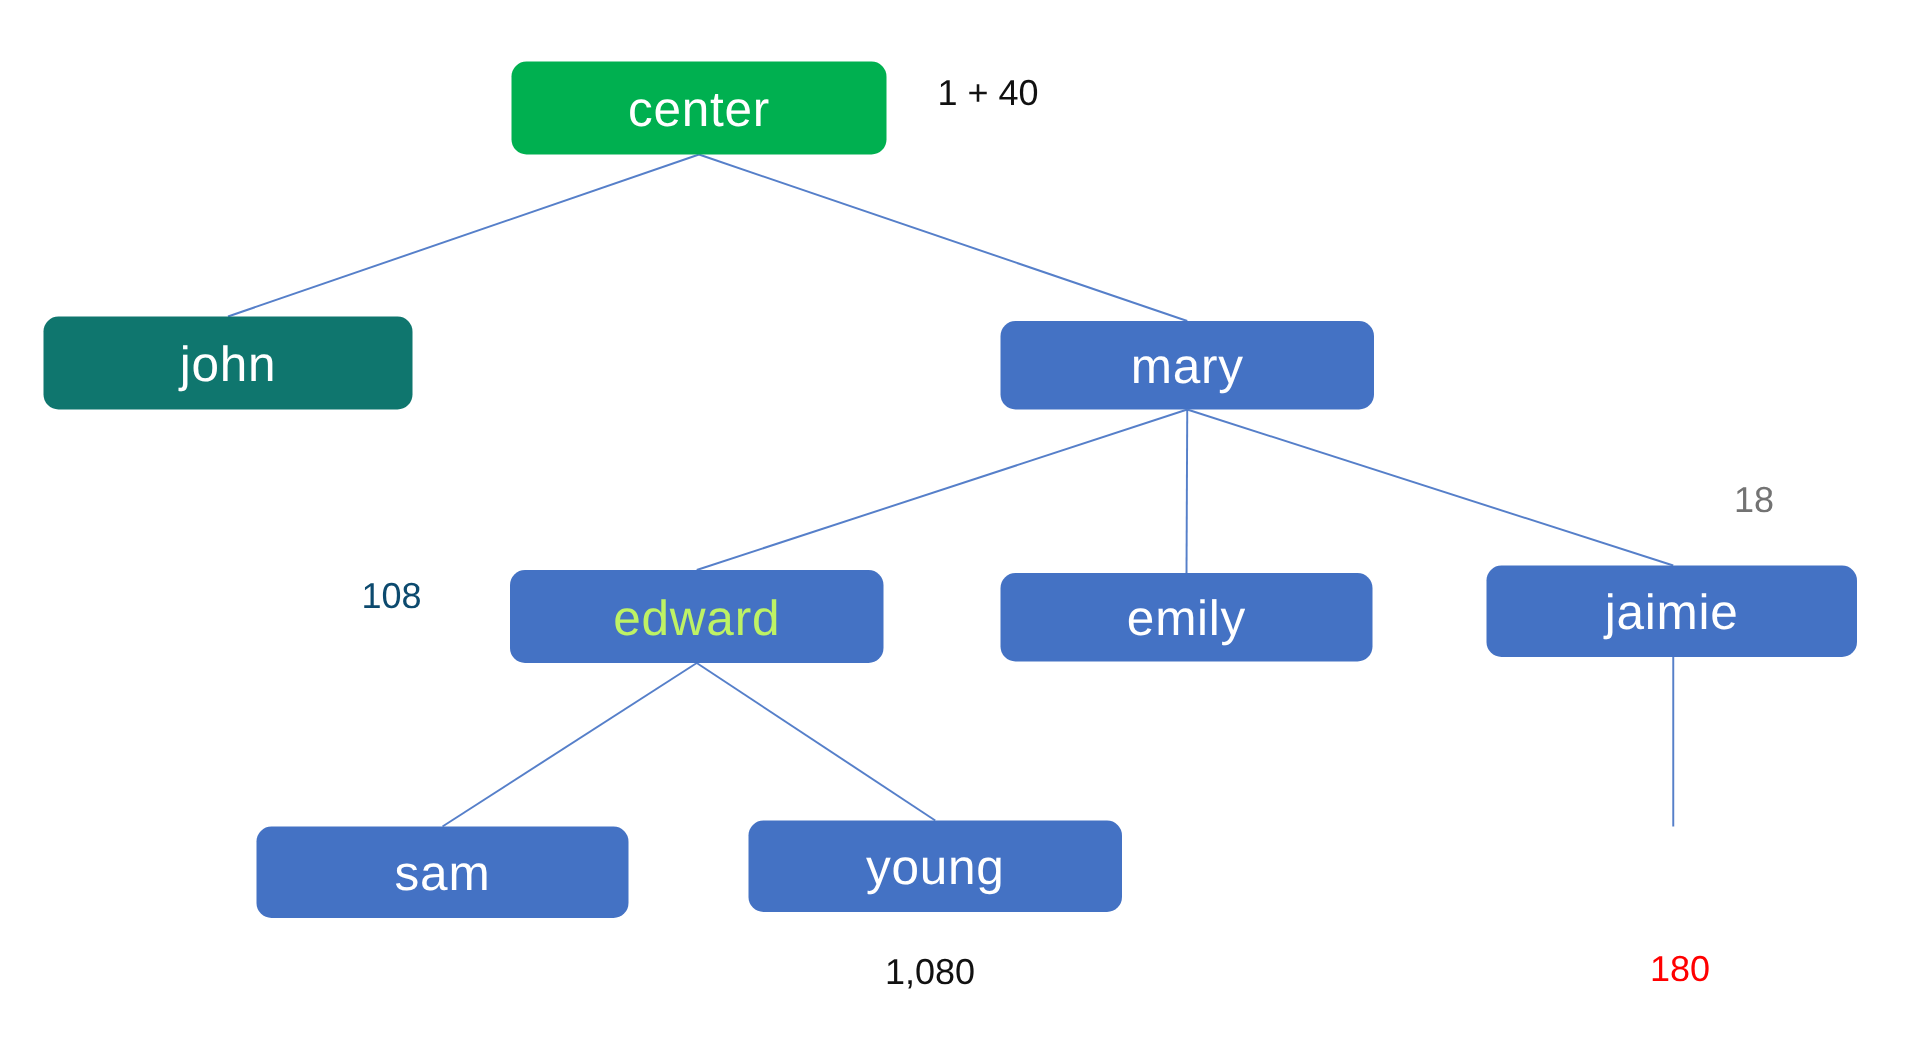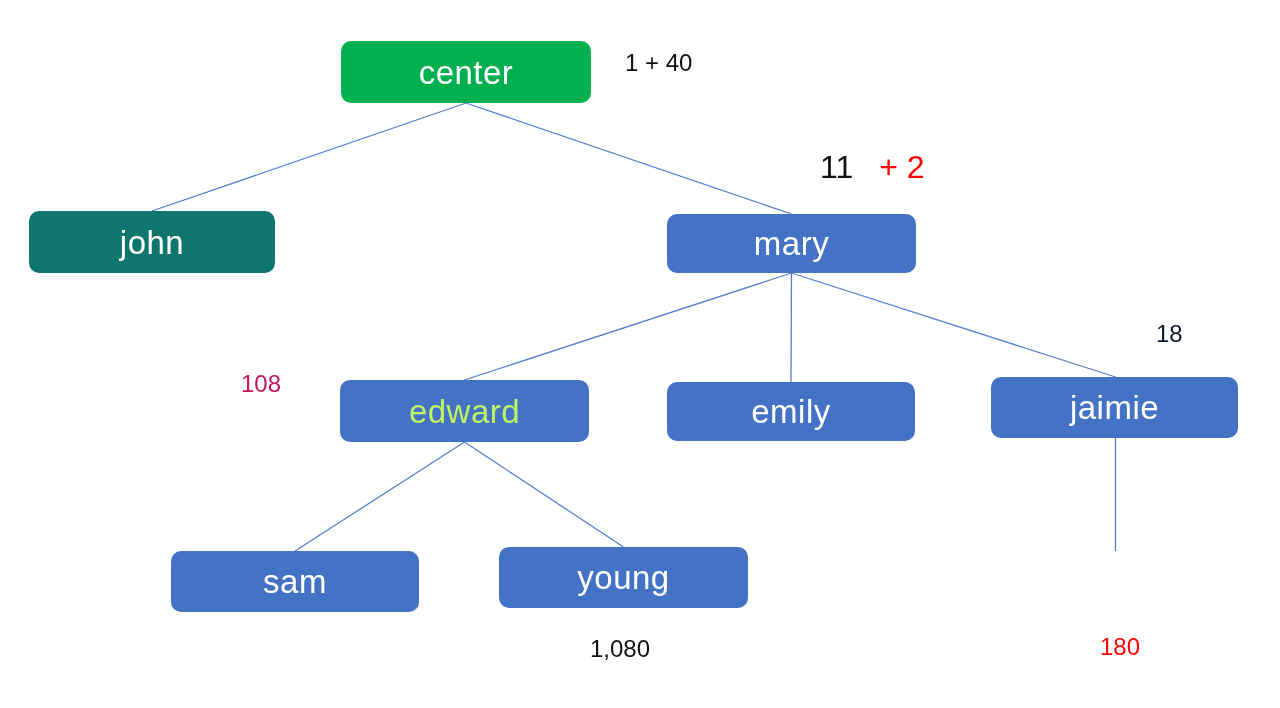--- a/index.html
+++ b/index.html
@@ -98,27 +98,23 @@
     <span>sam</span>
   </div>
 
   <div class="node" style="left: 499px; top: 547px; width: 249px; height: 61px; background: rgb(68, 114, 196); color: rgb(255, 255, 255);">
     <span>young</span>
   </div>
 
 
   <div class="annotation" style="left: 625px; top: 50px; color: rgb(17, 17, 17);">1 + 40</div>
 
-  <div class="annotation-pair" style="left:820px; top:150px;">
-    <span class="black-part" style="color: rgb(17, 17, 17);">11</span>
-    <span class="red-part" style="color: rgb(255, 0, 0);">+ 2</span>
-  </div>
 
 
-  <div class="annotation" style="left: 241px; top: 371px; color: #be185d;">108</div>
+  <div class="annotation" style="left: 241px; top: 385px; color: #0c4a6e;">108</div>
 
-  <div class="annotation red" style="left: 1156px; top: 321px; color: #0f172a;">18</div>
+  <div class="annotation red" style="left: 1156px; top: 321px; color: #737373;">18</div>
 
   <div class="annotation centered" style="left: 560px; top: 636px; width: 120px; color: rgb(17, 17, 17);">1,080</div>
 
   <div class="annotation red centered" style="left: 1060px; top: 634px; width: 120px; color: rgb(255, 0, 0);">180</div>
 
 </div>
 
 </body></html>

